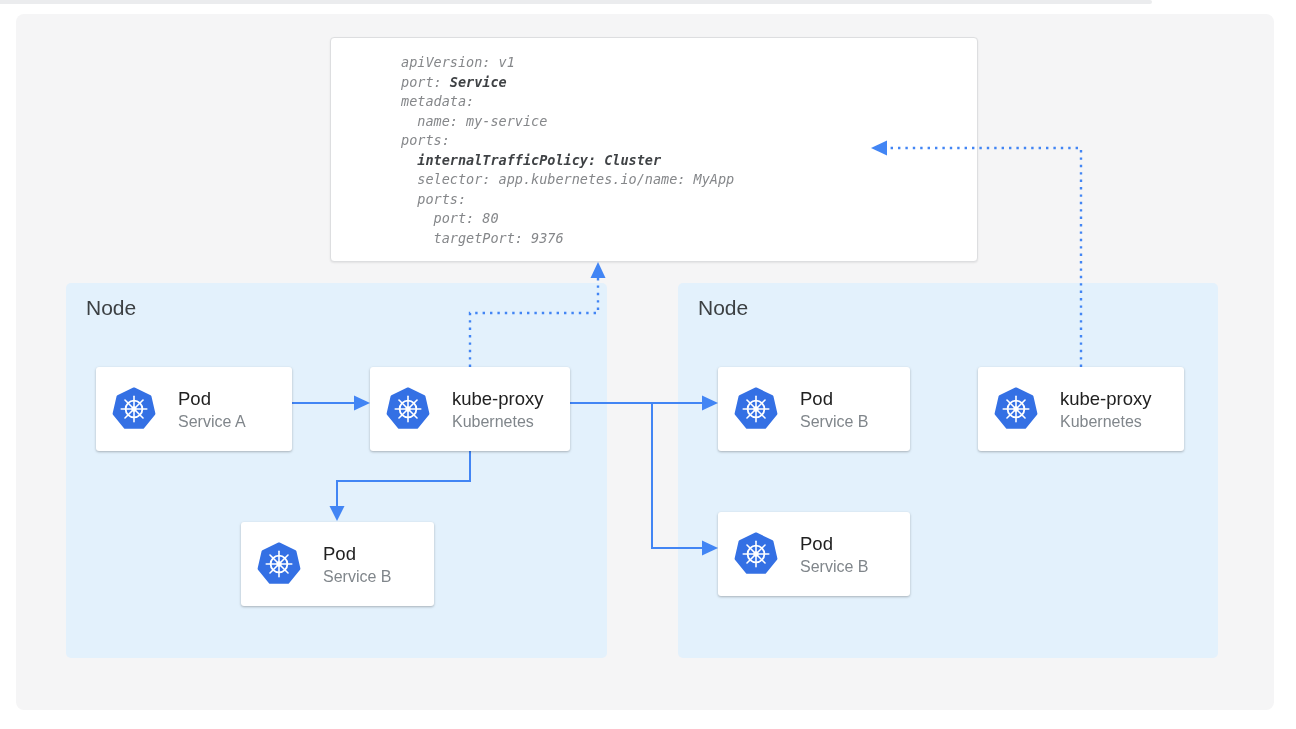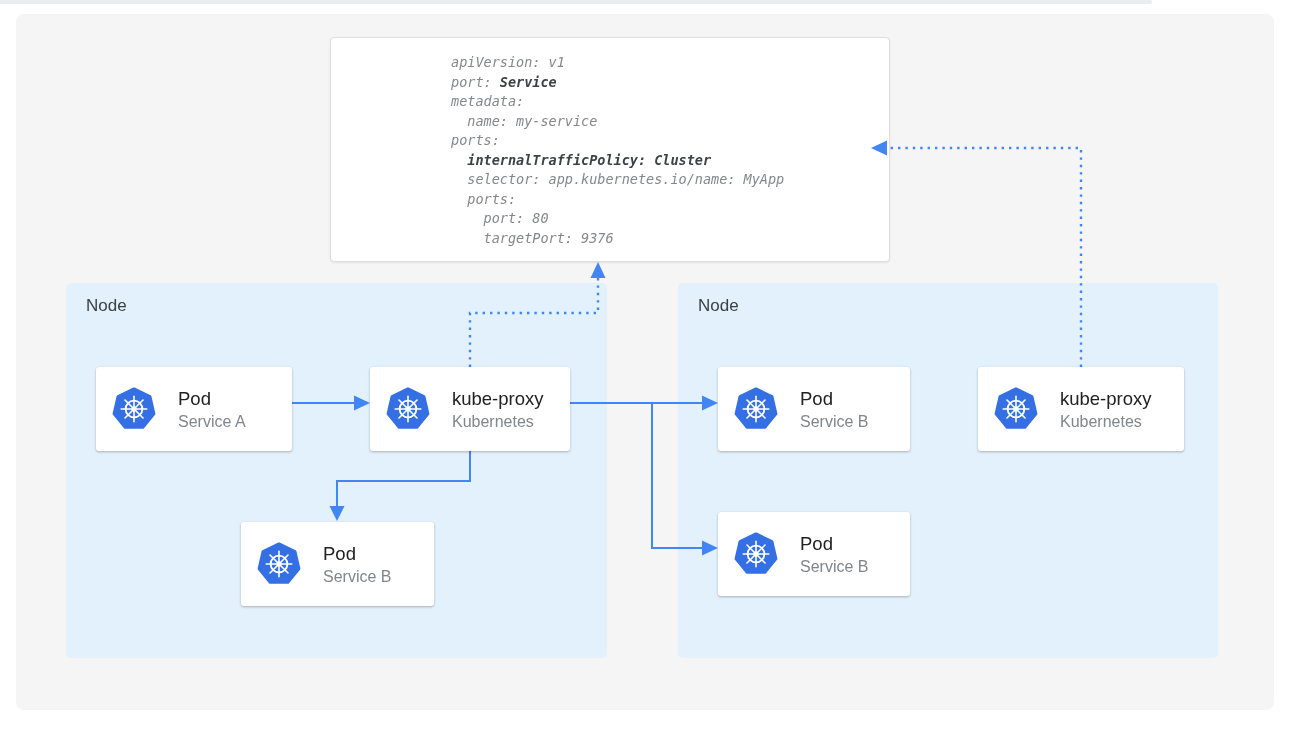--- a/index.html
+++ b/index.html
@@ -12,26 +12,26 @@
   .page { position:relative; width:1296px; height:729px; overflow:hidden; }
   .top-strip { position:absolute; left:0; top:0; width:1152px; height:4px;
     background:var(--topstrip); border-radius:0 3px 3px 0; }
   .panel { position:absolute; left:16px; top:14px; width:1258px; height:696px;
     background:var(--panel-bg); border-radius:8px; }
 
   
   .node { position:absolute; background:var(--node-bg); border-radius:5px; }
   .node-left  { left:66px;  top:283px; width:541px; height:375px; }
   .node-right { left:678px; top:283px; width:540px; height:375px; }
-  .node-label { position:absolute; left:20px; top:13px; font-size:17px; color:var(--node-label); }
+  .node-label { position:absolute; left:20px; top:13px; font-size:21px; color:var(--node-label); }
 
   
-  .yaml-box { position:absolute; left:330px; top:37px; width:560px; height:225px;
+  .yaml-box { position:absolute; left:330px; top:37px; width:648px; height:225px;
     background:#fff; border:1px solid var(--yaml-border); border-radius:4px;
-    box-shadow:0 1px 2px rgba(0,0,0,0.08); padding:15px 10px 0 120px; }
+    box-shadow:0 1px 2px rgba(0,0,0,0.08); padding:15px 10px 0 70px; }
   .code-line { font-family:"DejaVu Sans Mono", monospace; font-style:italic;
     font-size:13.5px; line-height:19.5px; color:var(--code-text); white-space:pre; }
   .code-line .bold { font-weight:bold; color:var(--code-bold); }
 
   
   .card { position:absolute; height:84px; background:#fff; border-radius:3px;
     box-shadow:0 1px 3px rgba(0,0,0,0.18), 0 1px 2px rgba(0,0,0,0.10);
     display:flex; align-items:center; padding-left:16px; z-index:3; }
   .card .icon { width:44px; height:44px; flex:0 0 44px; margin-right:22px; }
   .card .txt { display:flex; flex-direction:column; }

